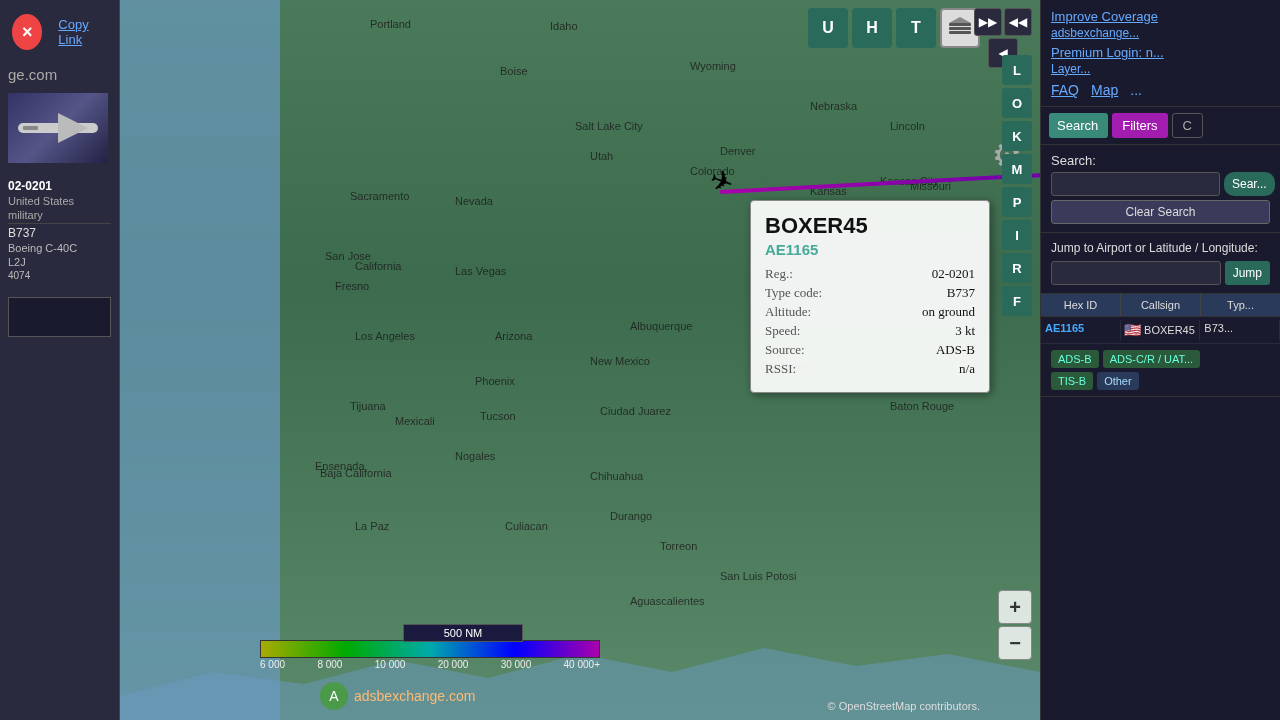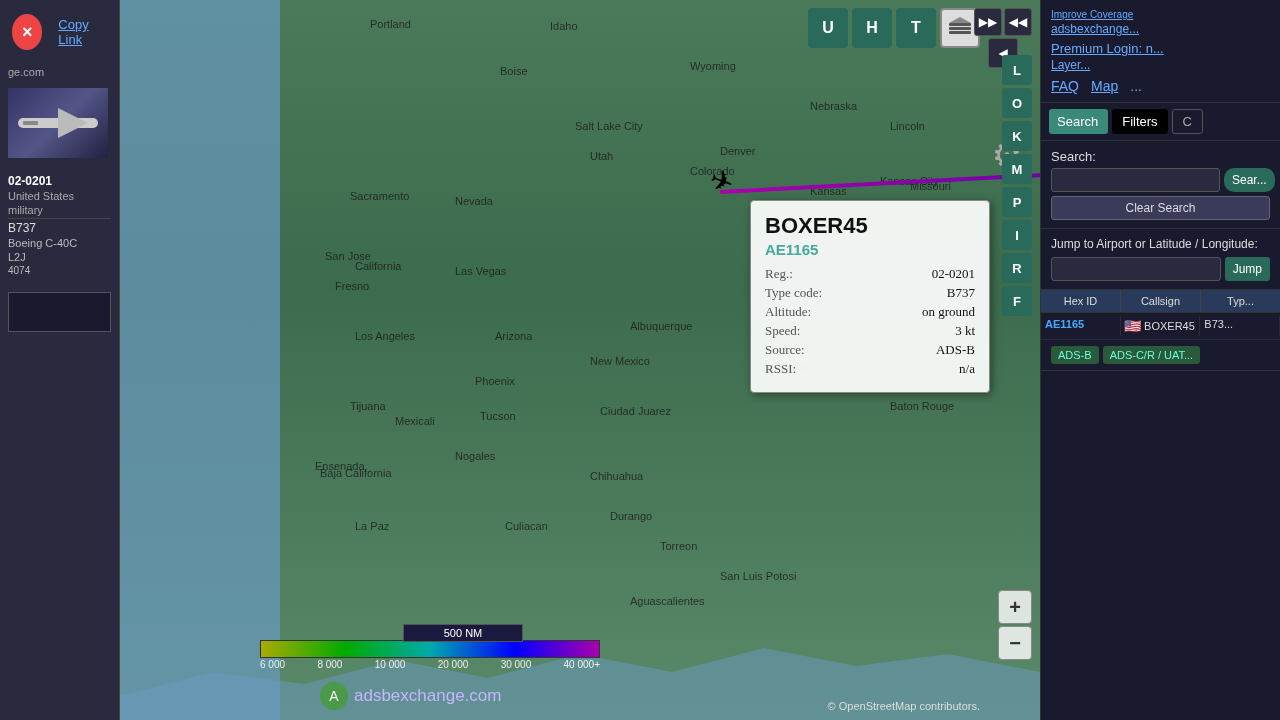--- a/index.html
+++ b/index.html
@@ -20,21 +20,21 @@
       width: 36px; height: 36px;
       background: #e44; border-radius: 50%;
       display: flex; align-items: center; justify-content: center;
       cursor: pointer; margin: 8px;
       font-size: 18px; color: white; font-weight: bold;
     }
     .sidebar-link {
       color: #6af; font-size: 13px; padding: 4px 8px; text-decoration: underline; cursor: pointer;
     }
     .sidebar-url {
-      color: #aaa; font-size: 11px; padding: 2px 8px;
+      color: #aaa; font-size: 15px; padding: 2px 8px;
     }
     .sidebar-img {
       width: 100px; height: 70px; margin: 8px;
       background: linear-gradient(135deg, #336 0%, #558 50%, #224 100%);
       display: flex; align-items: center; justify-content: center;
       overflow: hidden;
     }
     .sidebar-img svg { width: 90px; height: 40px; }
     .sidebar-info { padding: 6px 8px; }
     .sidebar-info div { color: #ddd; font-size: 12px; margin: 2px 0; }
@@ -205,21 +205,21 @@
       bottom: 10px; left: 200px;
       display: flex; align-items: center; gap: 6px;
       z-index: 20;
     }
     .logo-circle {
       width: 28px; height: 28px;
       background: #4a9a4a; border-radius: 50%;
       display: flex; align-items: center; justify-content: center;
       color: white; font-size: 14px;
     }
-    .logo-text { color: #c4b5fd; font-size: 17px; }
+    .logo-text { color: #fdba74; font-size: 14px; }
 
     
     .osm-attr {
       position: absolute;
       bottom: 8px; right: 60px;
       font-size: 11px; color: #ddd;
       z-index: 20;
     }
 
     
@@ -247,21 +247,21 @@
       border-left: 1px solid #333;
       overflow-y: auto;
       overflow-x: hidden;
     }
     .right-top-section {
       background: #1a1a2e;
       padding: 8px 10px;
       border-bottom: 1px solid #333;
     }
     .improve-cov {
-      color: #6af; font-size: 10px; text-decoration: underline; cursor: pointer;
+      color: #6af; font-size: 13px; text-decoration: underline; cursor: pointer;
       line-height: 1.4;
     }
     .premium-login {
       color: #6af; font-size: 13px; text-decoration: underline; cursor: pointer;
       line-height: 1.4; margin-top: 4px;
     }
     .right-links {
       display: flex; gap: 12px; margin-top: 6px;
     }
     .right-link {
@@ -274,21 +274,21 @@
     .stat-line {
       color: #ddd; font-size: 12px; margin: 2px 0;
     }
     .stat-line span { color: white; font-weight: bold; }
     .right-tab-row {
       display: flex; padding: 6px 8px; gap: 4px;
       border-bottom: 1px solid #333;
     }
     .tab-btn {
       padding: 4px 10px;
-      background: #000000; border: none; border-radius: 3px;
+      background: #a21caf; border: none; border-radius: 3px;
       color: white; font-size: 13px; cursor: pointer;
     }
     .tab-btn.active { background: #3a8a7a; padding-left: 8px; }
     .tab-btn-outline {
       padding: 4px 10px;
       background: transparent; border: 1px solid #555; border-radius: 3px;
       color: #aaa; font-size: 13px; cursor: pointer;
     }
     .search-section {
       padding: 8px 10px;
@@ -606,14 +606,18 @@
       <span>BOXER45</span>
     </div>
     <div class="result-cell">B73...</div>
   </div>
 
   <div class="source-row">
     <div class="source-btns">
       <button class="source-btn">ADS-B</button>
       <button class="source-btn">ADS-C/R / UAT...</button>
     </div>
+    <div class="source-btns" style="margin-top:4px;">
+      <button class="source-btn">TIS-B</button>
+      <button class="source-btn-other">Other</button>
+    </div>
   </div>
 </div>
 
 </body></html>

